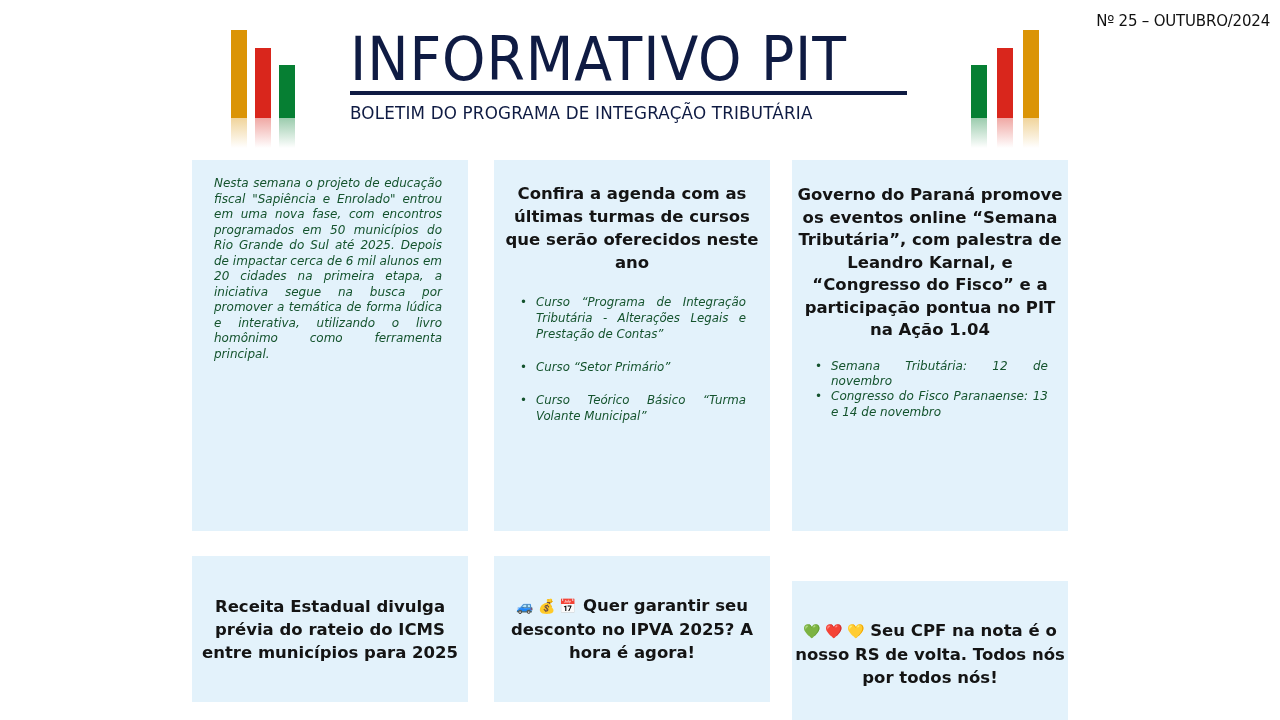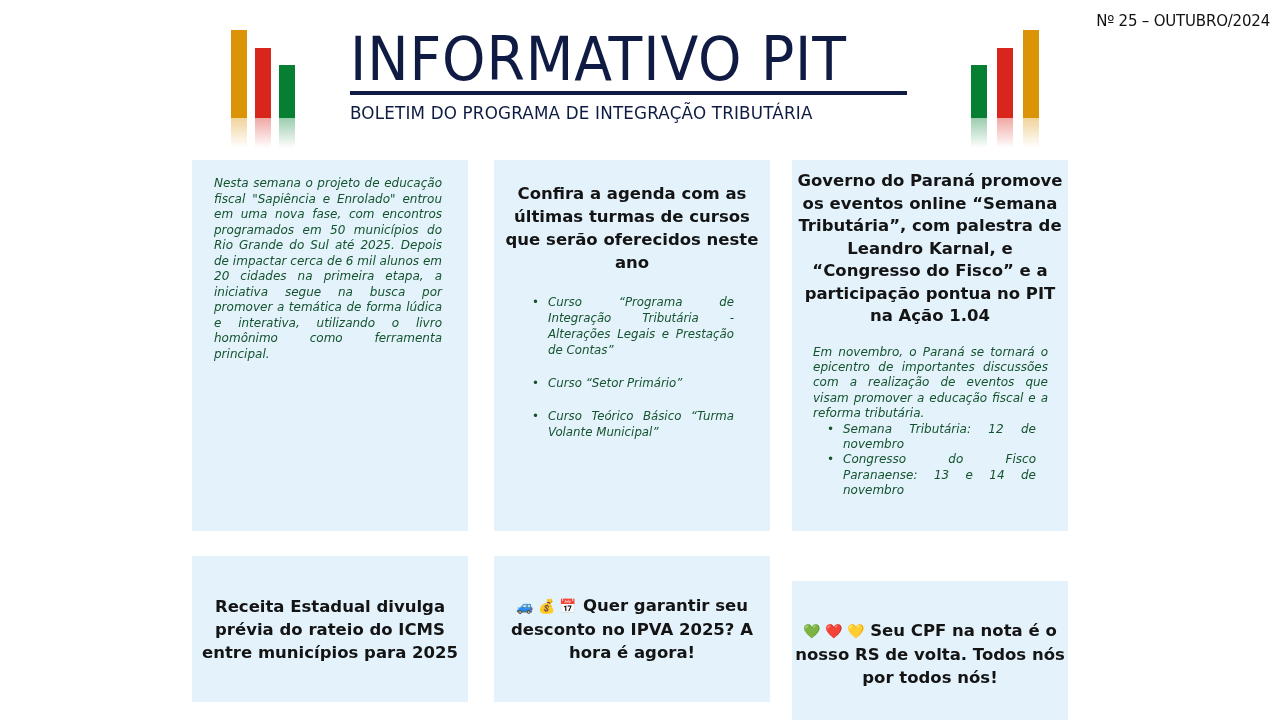--- a/index.html
+++ b/index.html
@@ -32,36 +32,36 @@
   }
 
   .card { position: absolute; background: #e3f2fb; box-sizing: border-box; }
   .card h2 {
     margin: 0; font-weight: bold; text-align: center; color: #141414;
     font-size: 16.5px; line-height: 23px;
   }
   .card .body {
     font-size: 12px; line-height: 15.5px; text-align: justify; color: #14532d; font-style: italic;
   }
-  .card ul { margin: 12px; padding: 0; list-style: none; }
+  .card ul { margin: 0; padding: 0; list-style: none; }
   .card li { position: relative; padding-left: 18px; }
   .card li::before { content: "\2022"; position: absolute; left: 2px; top: 0; }
 
   #c1 { left: 192px; top: 160px; width: 276px; height: 371px; }
   #c1 h2 { padding-top: 22px; }
   #c1 .body { margin: 16px 26px 0 22px; }
 
   #c2 { left: 494px; top: 160px; width: 276px; height: 371px; }
   #c2 h2 { padding-top: 22px; padding-left: 10px; padding-right: 10px; }
   #c2 .body { margin: 20px 24px 0 24px; font-size: 11.8px; line-height: 16px; }
   #c2 ul { margin-top: 18px; }
   #c2 li { margin-bottom: 17px; }
 
   #c3 { left: 792px; top: 160px; width: 276px; height: 371px; }
-  #c3 h2 { padding-top: 10px; line-height: 22.5px; }
+  #c3 h2 { padding-top: 24px; line-height: 22.5px; }
   #c3 .body { margin: 17px 20px 0 21px; line-height: 15.4px; }
   #c3 ul { margin-top: 0; }
 
   #c4 { left: 192px; top: 556px; width: 276px; height: 146px; display: flex; align-items: center; justify-content: center; }
   #c5 { left: 494px; top: 556px; width: 276px; height: 146px; display: flex; align-items: center; justify-content: center; }
   #c6 { left: 792px; top: 581px; width: 276px; height: 146px; display: flex; align-items: center; justify-content: center; }
   #c4 h2, #c5 h2, #c6 h2 { padding: 0 1px; text-align: center; }
   .emoji { font-size: 14px; font-weight: normal; }
 </style>
 </head>
@@ -104,21 +104,20 @@
       <li>Curso “Programa de Integração Tributária - Alterações Legais e Prestação de Contas”</li>
       <li>Curso “Setor Primário”</li>
       <li>Curso Teórico Básico “Turma Volante Municipal”</li>
     </ul>
   </div>
 </div>
 
 <div class="card" id="c3">
   <h2>Governo do Paraná promove os eventos online “Semana Tributária”, com palestra de Leandro Karnal, e “Congresso do Fisco” e a participação pontua no PIT na Ação 1.04</h2>
   <div class="body">
-    <div>Em novembro, o Paraná se tornará o epicentro de importantes discussões com a realização de eventos que visam promover a educação fiscal e a reforma tributária.</div>
     <ul>
       <li>Semana Tributária: 12 de novembro</li>
       <li>Congresso do Fisco Paranaense: 13 e 14 de novembro</li>
     </ul>
   </div>
 </div>
 
 <div class="card" id="c4">
   <h2>Receita Estadual divulga prévia do rateio do ICMS entre municípios para 2025</h2>
 </div>

